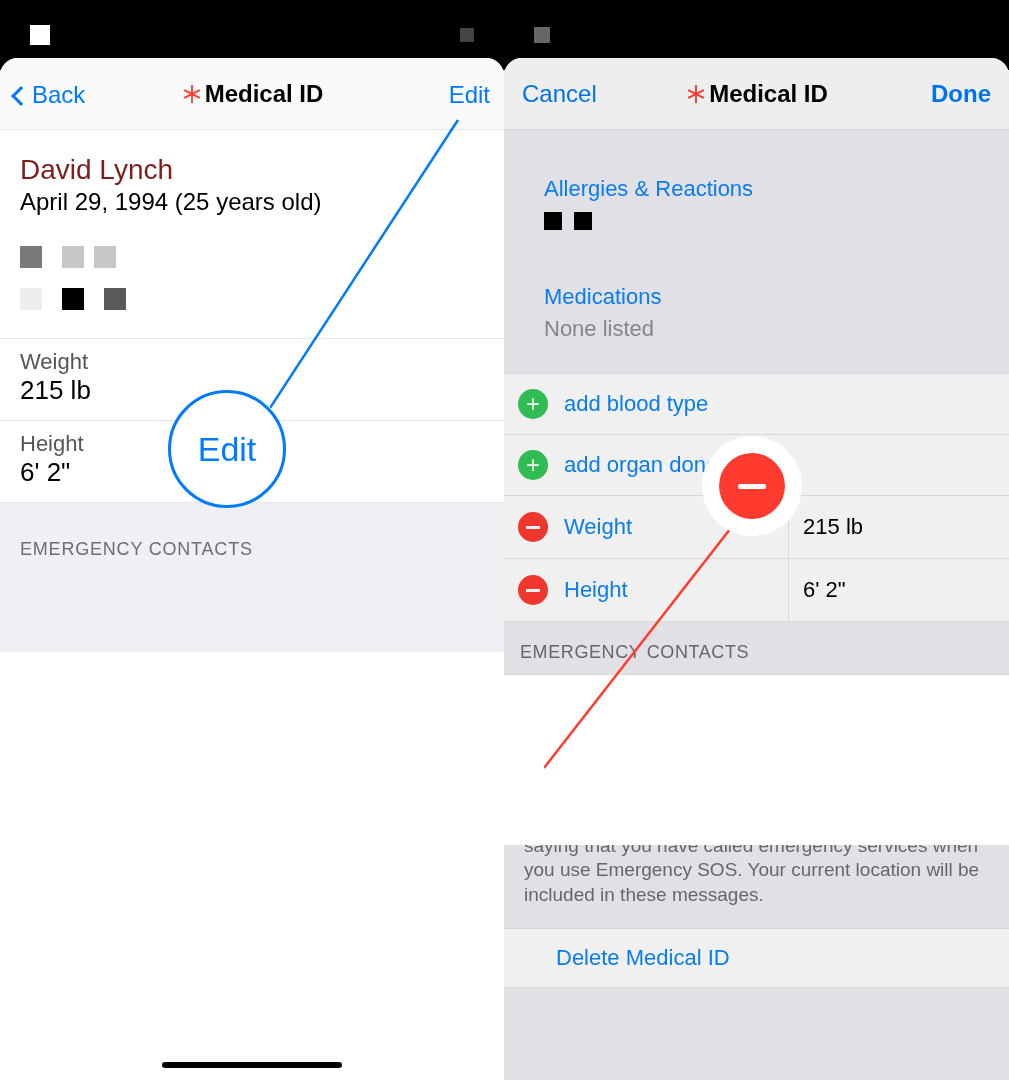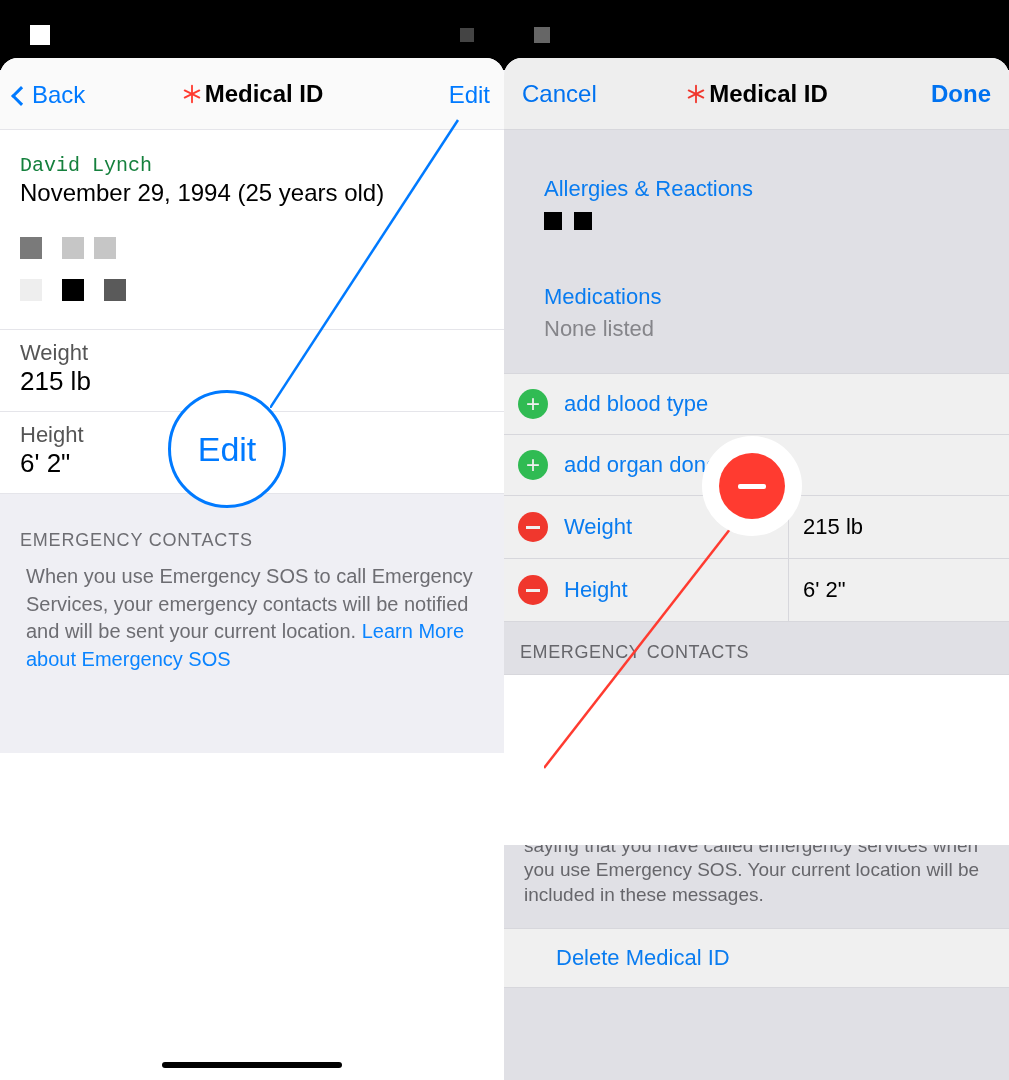--- a/index.html
+++ b/index.html
@@ -82,21 +82,21 @@
     font-size: 24px;
     font-weight: 600;
     color: #000;
   }
   .star svg { display:block; }
   .content { background: #fff; }
   .profile-block {
     padding: 24px 20px 8px 20px;
     border-bottom: 1px solid #e5e5ea;
   }
-  .name { font-size: 20px; color:#15803d;font-family:Liberation Mono, monospace; }
+  .name { font-size: 28px; color:#7f1d1d; }
   .dob { font-size: 24px; color:#000; margin-top: 2px; }
   .obscured-row {
     display:flex; gap: 20px; margin-top: 30px; margin-bottom: 20px;
   }
   .sq { width: 22px; height: 22px; background:#7a7a7a; }
   .sq.light { background:#c6c6c6; }
   .sq.white { background:#eee; }
   .kv-row {
     padding: 10px 20px 14px 20px;
     border-bottom: 1px solid #e5e5ea;
@@ -311,21 +311,21 @@
         <h1>Medical ID</h1>
       </div>
       <div class="right-btn">
         <span>Edit</span>
       </div>
     </div>
 
     <div class="content">
       <div class="profile-block">
         <div class="name">David Lynch</div>
-        <div class="dob">November 29, 1994 (25 years old)</div>
+        <div class="dob">April 29, 1994 (25 years old)</div>
         <div class="obscured-row">
           <div style="display:flex;gap:20px;">
             <div class="sq" style="background:#7a7a7a;"></div>
           </div>
           <div style="display:flex;gap:10px;">
             <div class="sq light"></div>
             <div class="sq light"></div>
           </div>
         </div>
         <div class="obscured-row" style="margin-top:4px;">
@@ -339,23 +339,20 @@
         <div class="label">Weight</div>
         <div class="value">215 lb</div>
       </div>
       <div class="kv-row">
         <div class="label">Height</div>
         <div class="value">6' 2"</div>
       </div>
 
       <div class="gray-section">
         <div class="sect-header">EMERGENCY CONTACTS</div>
-        <div class="info-text">
-          <span>When you use Emergency SOS to call Emergency Services, your emergency contacts will be notified and will be sent your current location. </span><a>Learn More about Emergency SOS</a>
-        </div>
       </div>
     </div>
 
     <div class="home-indicator"></div>
   </div>
 
   <svg class="callout-line" viewBox="0 0 190 290">
     <line x1="0" y1="290" x2="188" y2="2" stroke="#007aff" stroke-width="2.5"></line>
   </svg>
   <div class="callout-circle">

